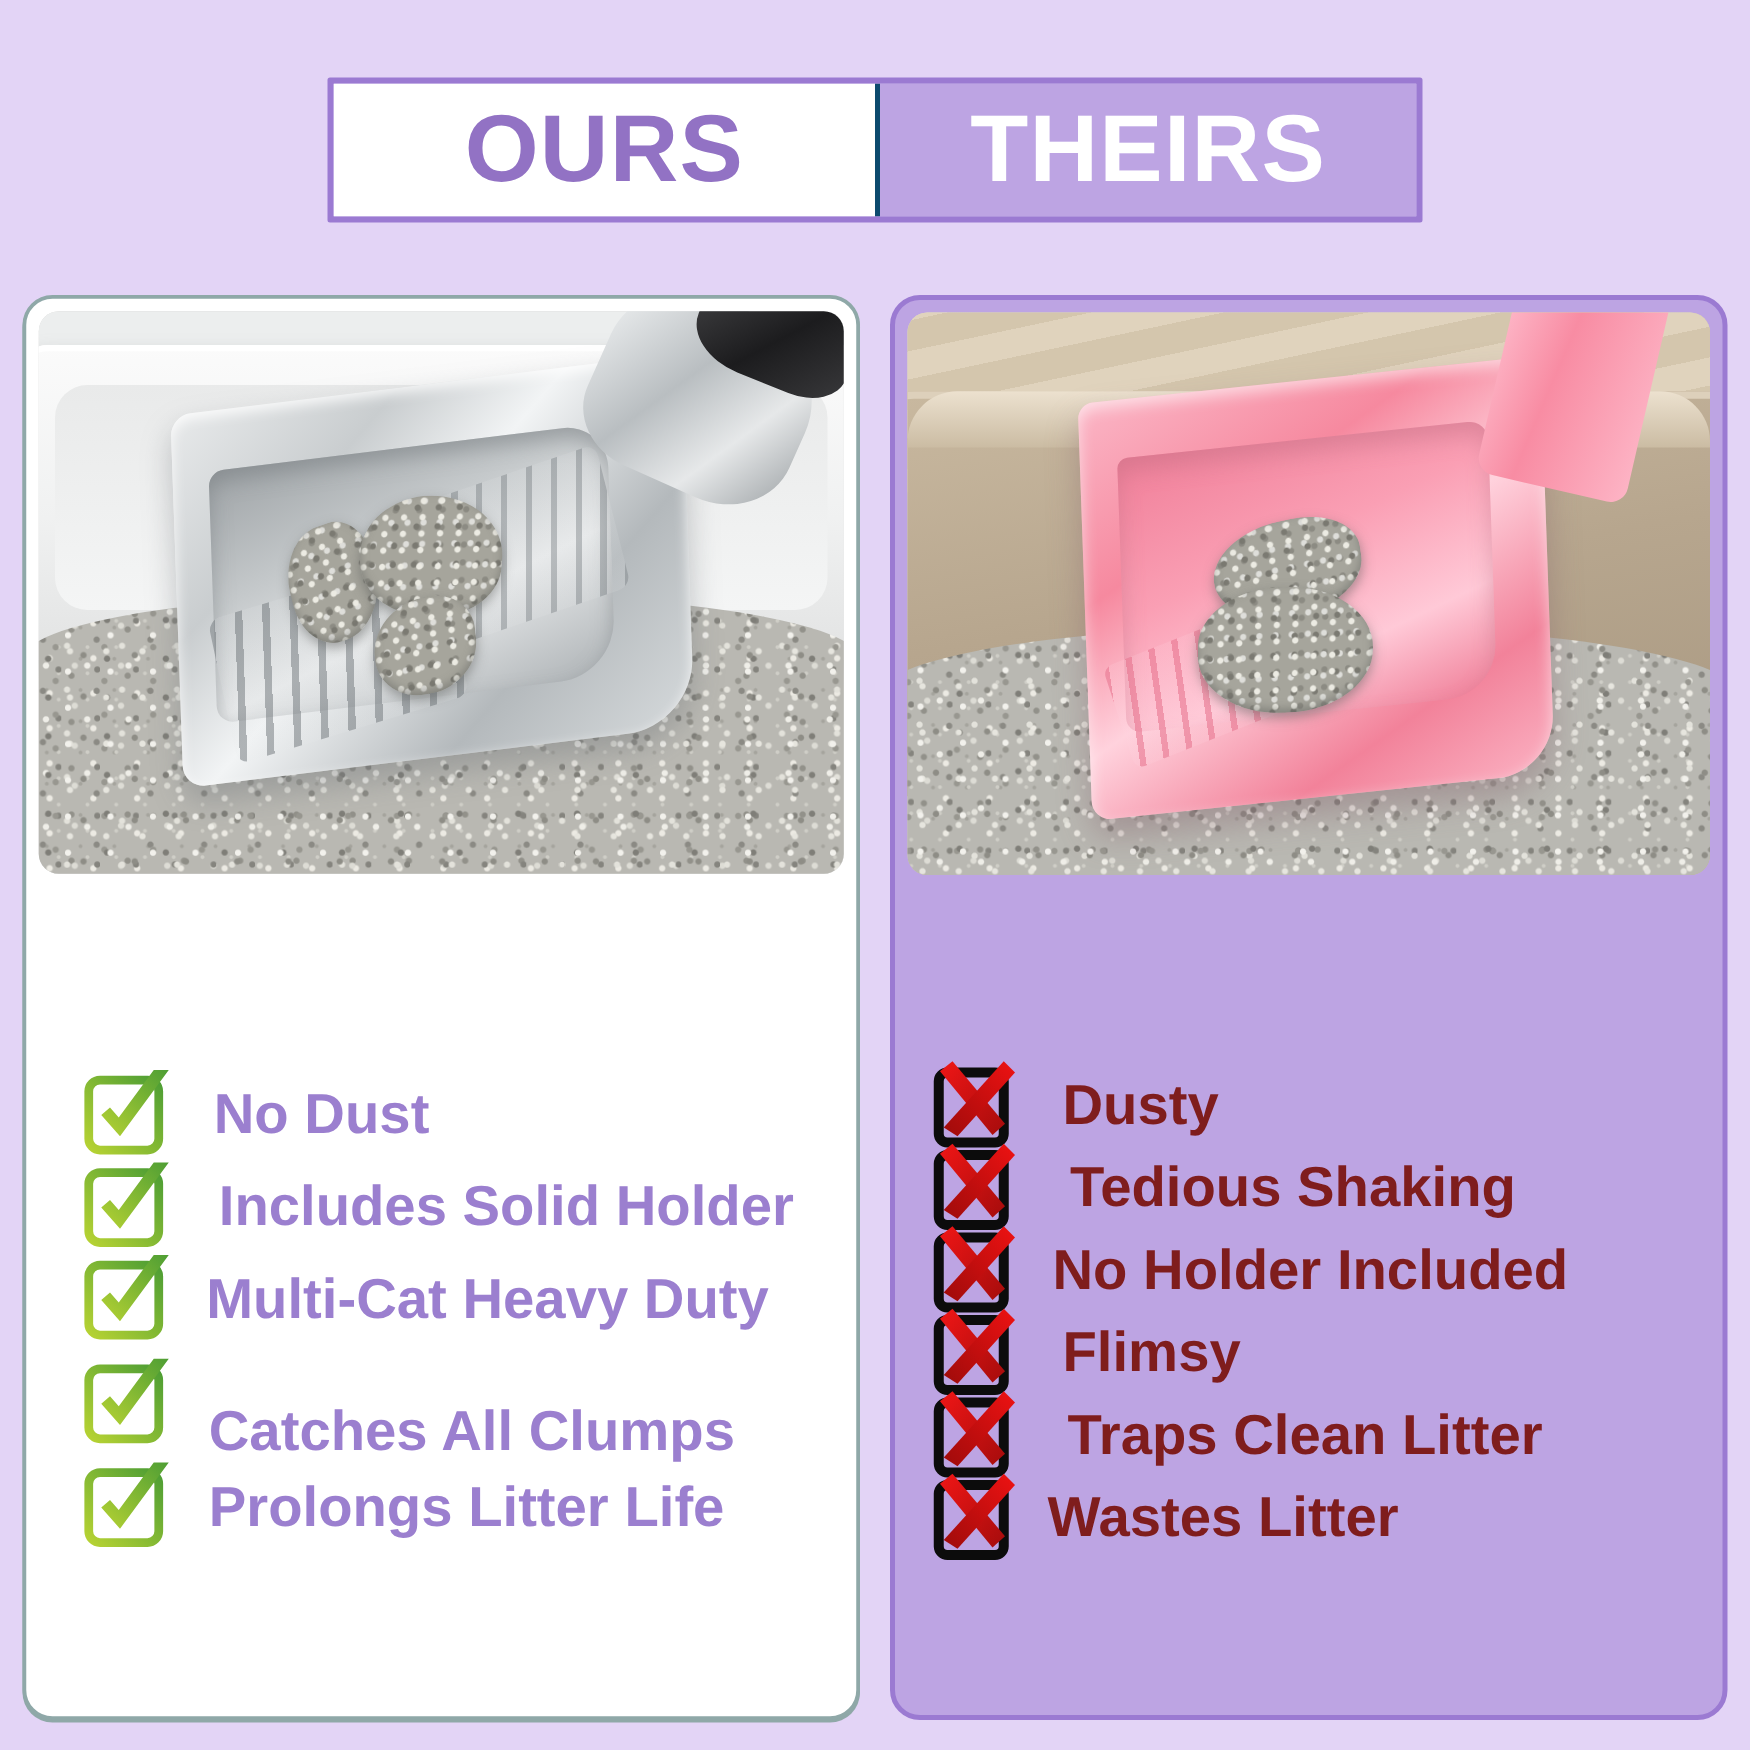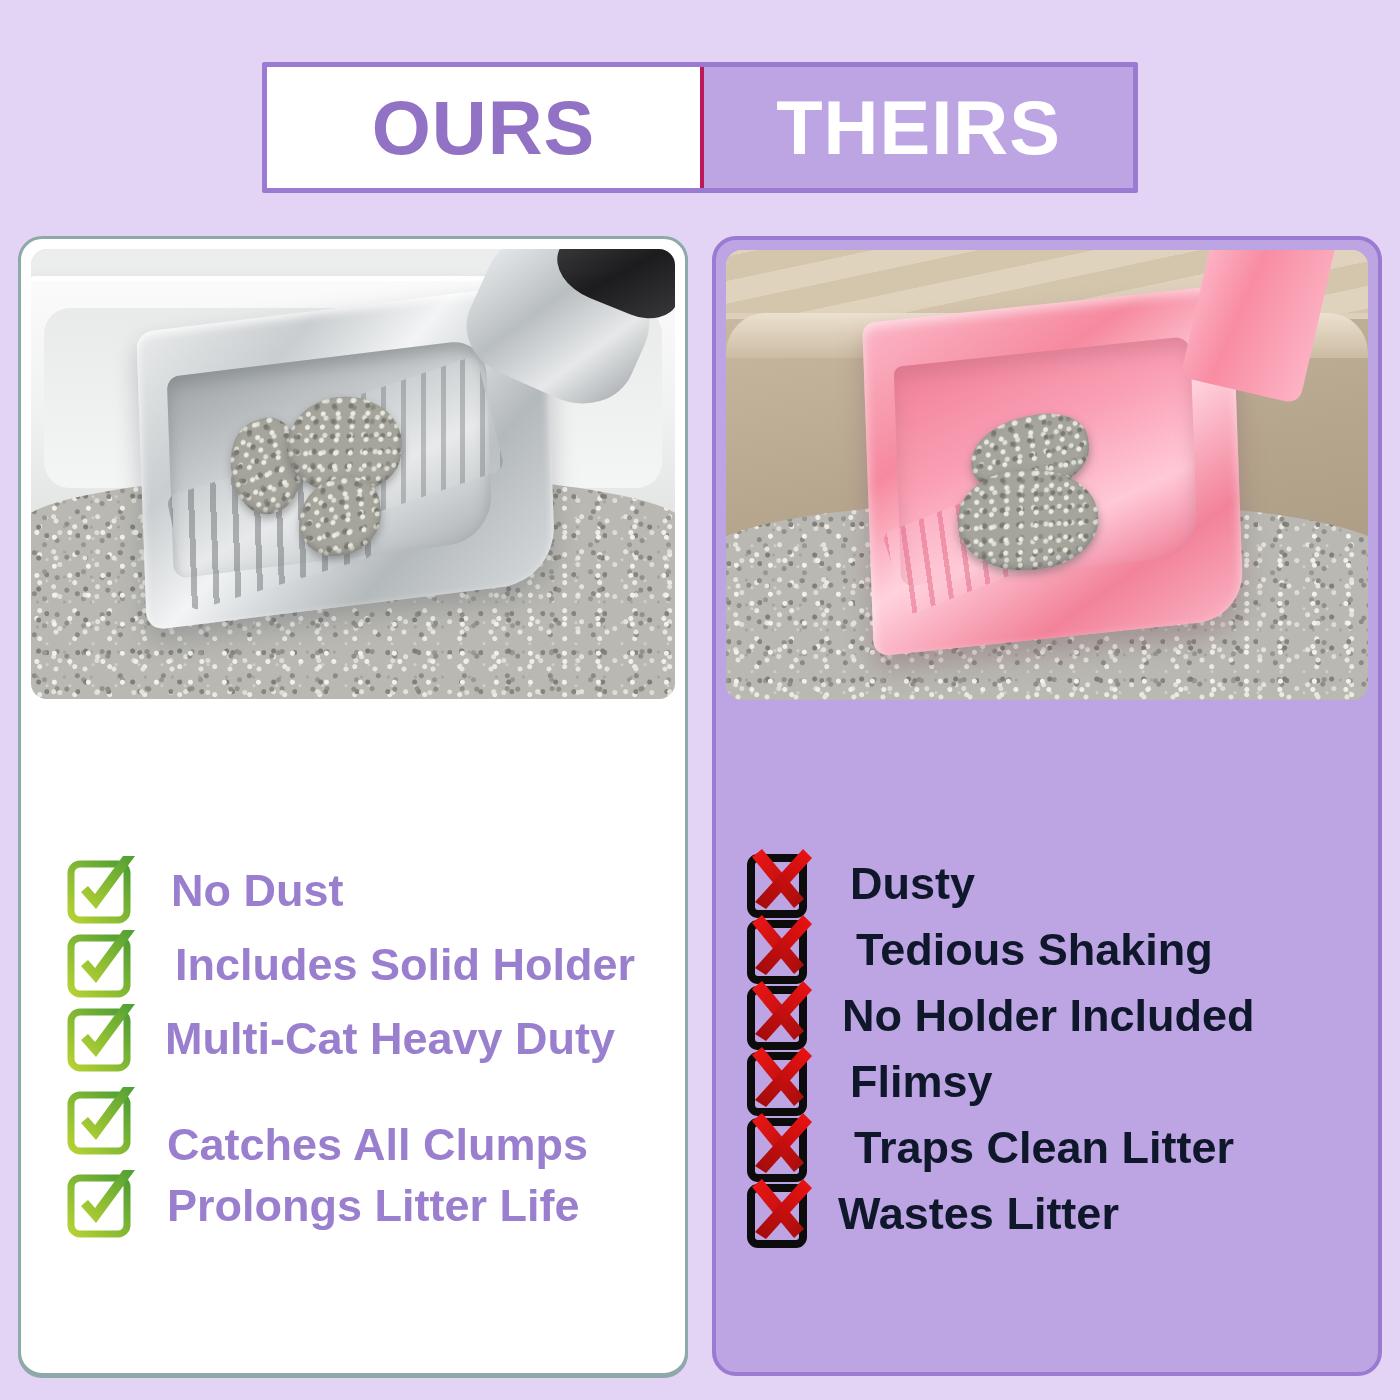--- a/index.html
+++ b/index.html
@@ -14,39 +14,39 @@
     overflow: hidden;
     position: relative;
   }
 
   
   .banner {
     position: absolute;
     left: 262px;
     top: 62px;
     width: 876px;
-    height: 131px;
+    height: 116px;
     border: 5px solid #9b7ad2;
     box-sizing: border-box;
     display: flex;
     border-radius: 2px;
   }
   .banner-half {
     flex: 1 1 50%;
     display: flex;
     align-items: center;
     justify-content: center;
     box-sizing: border-box;
   }
   .banner-half.ours {
     background: #ffffff;
   }
   .banner-half.theirs {
     background: #bda4e3;
-    border-left: 4px solid #be185d;
+    border-left: 4px solid #0c4a6e;
   }
   .banner-label {
     font-size: 76px;
     font-weight: bold;
     letter-spacing: 1px;
     line-height: 1;
     white-space: nowrap;
   }
   .banner-label.ours-text { color: #9272c4; }
   .banner-label.theirs-text { color: #ffffff; }
@@ -267,21 +267,21 @@
     font-weight: bold;
     line-height: 1.05;
     white-space: nowrap;
   }
   .label-left {
     color: #9b7fcf;
     font-size: 45px;
     margin-left: 26px;
   }
   .label-right {
-    color: #0f172a;
+    color: #7f1d1d;
     font-size: 45px;
     margin-left: 26px;
   }
   
   .row-left:nth-child(1) .label-left { margin-left: 30px; }
   .row-left:nth-child(2) .label-left { margin-left: 34px; }
   .row-left:nth-child(3) .label-left { margin-left: 24px; }
   .row-left:nth-child(4) .label-left { margin-left: 26px; margin-top: 45px; }
   .row-left:nth-child(5) .label-left { margin-left: 26px; }
   .row-left:nth-child(6) .label-left { margin-left: 28px; }

